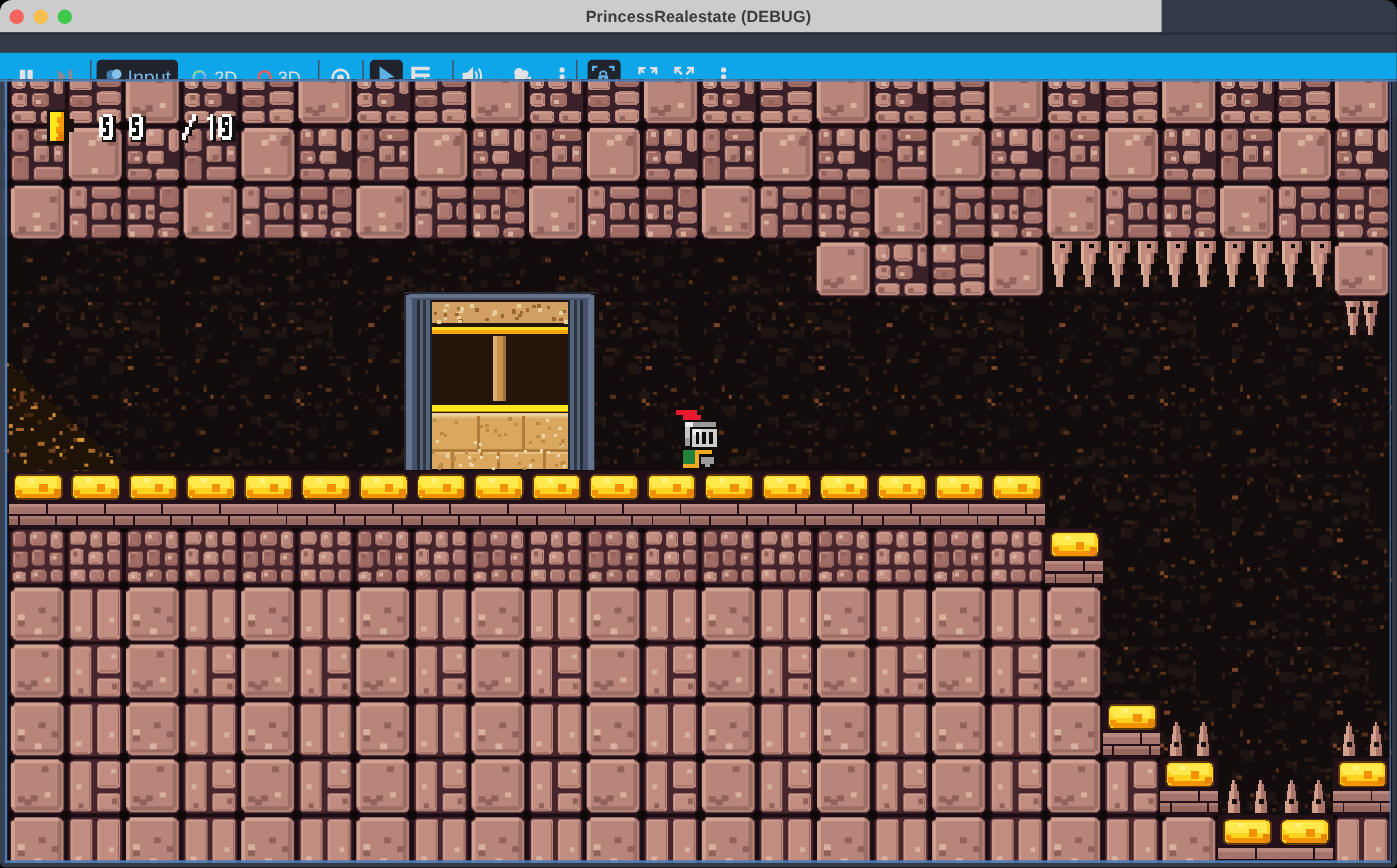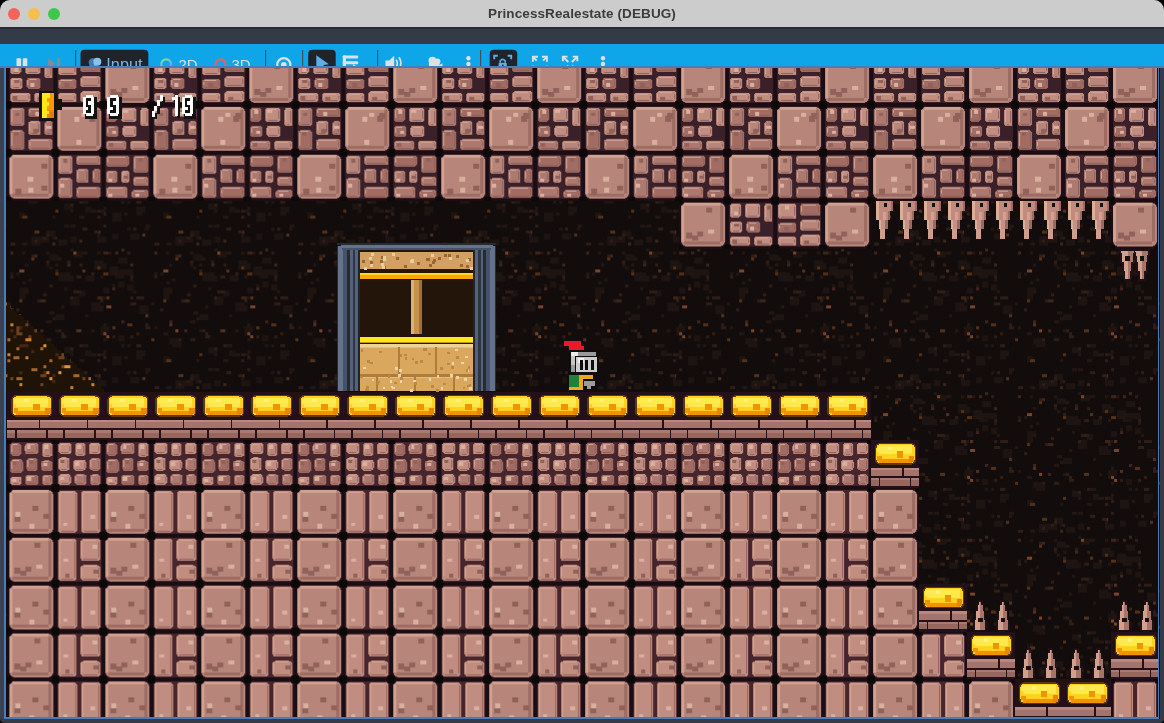--- a/index.html
+++ b/index.html
@@ -1,19 +1,19 @@
 <!DOCTYPE html>
 <html><head>
 <meta charset="utf-8">
 <style>
   html,body{margin:0;padding:0;width:1164px;height:723px;background:#000;overflow:hidden;
     font-family:"Liberation Sans", sans-serif;}
   #win{position:absolute;left:0;top:0;width:1164px;height:723px;border-radius:10px 10px 5px 5px;
     overflow:hidden;background:#333a48;}
-  #titlebar{position:absolute;left:0;top:0;width:1164px;height:26.5px;background:#cccccc;}
+  #titlebar{position:absolute;left:0;top:0;width:968px;height:26.5px;background:#cccccc;}
   .tl{position:absolute;top:8px;width:12px;height:12px;border-radius:50%;}
   #tbdark{position:absolute;left:0;top:26.5px;width:1164px;height:2.5px;background:#272c36;}
   #title{position:absolute;top:0;left:0;width:1164px;height:27px;line-height:28px;text-align:center;
     font-size:13.5px;font-weight:bold;color:#3c3c3c;letter-spacing:0.1px;}
   #toolbar{position:absolute;left:0;top:44px;width:1164px;height:54px;background:#0ea5e9;}
   #game{position:absolute;left:0;top:66.3px;width:1164px;height:656.7px;background:#130d0d;overflow:hidden;}
   .bdr{position:absolute;}
   #grl{left:0;top:0;width:3.9px;height:656.7px;background:#3a4150;}
   #grr{left:1159.5px;top:0;width:4.5px;height:656.7px;background:#343b47;}
   #grb{left:0;top:652.5px;width:1164px;height:4.2px;background:#343b47;}

